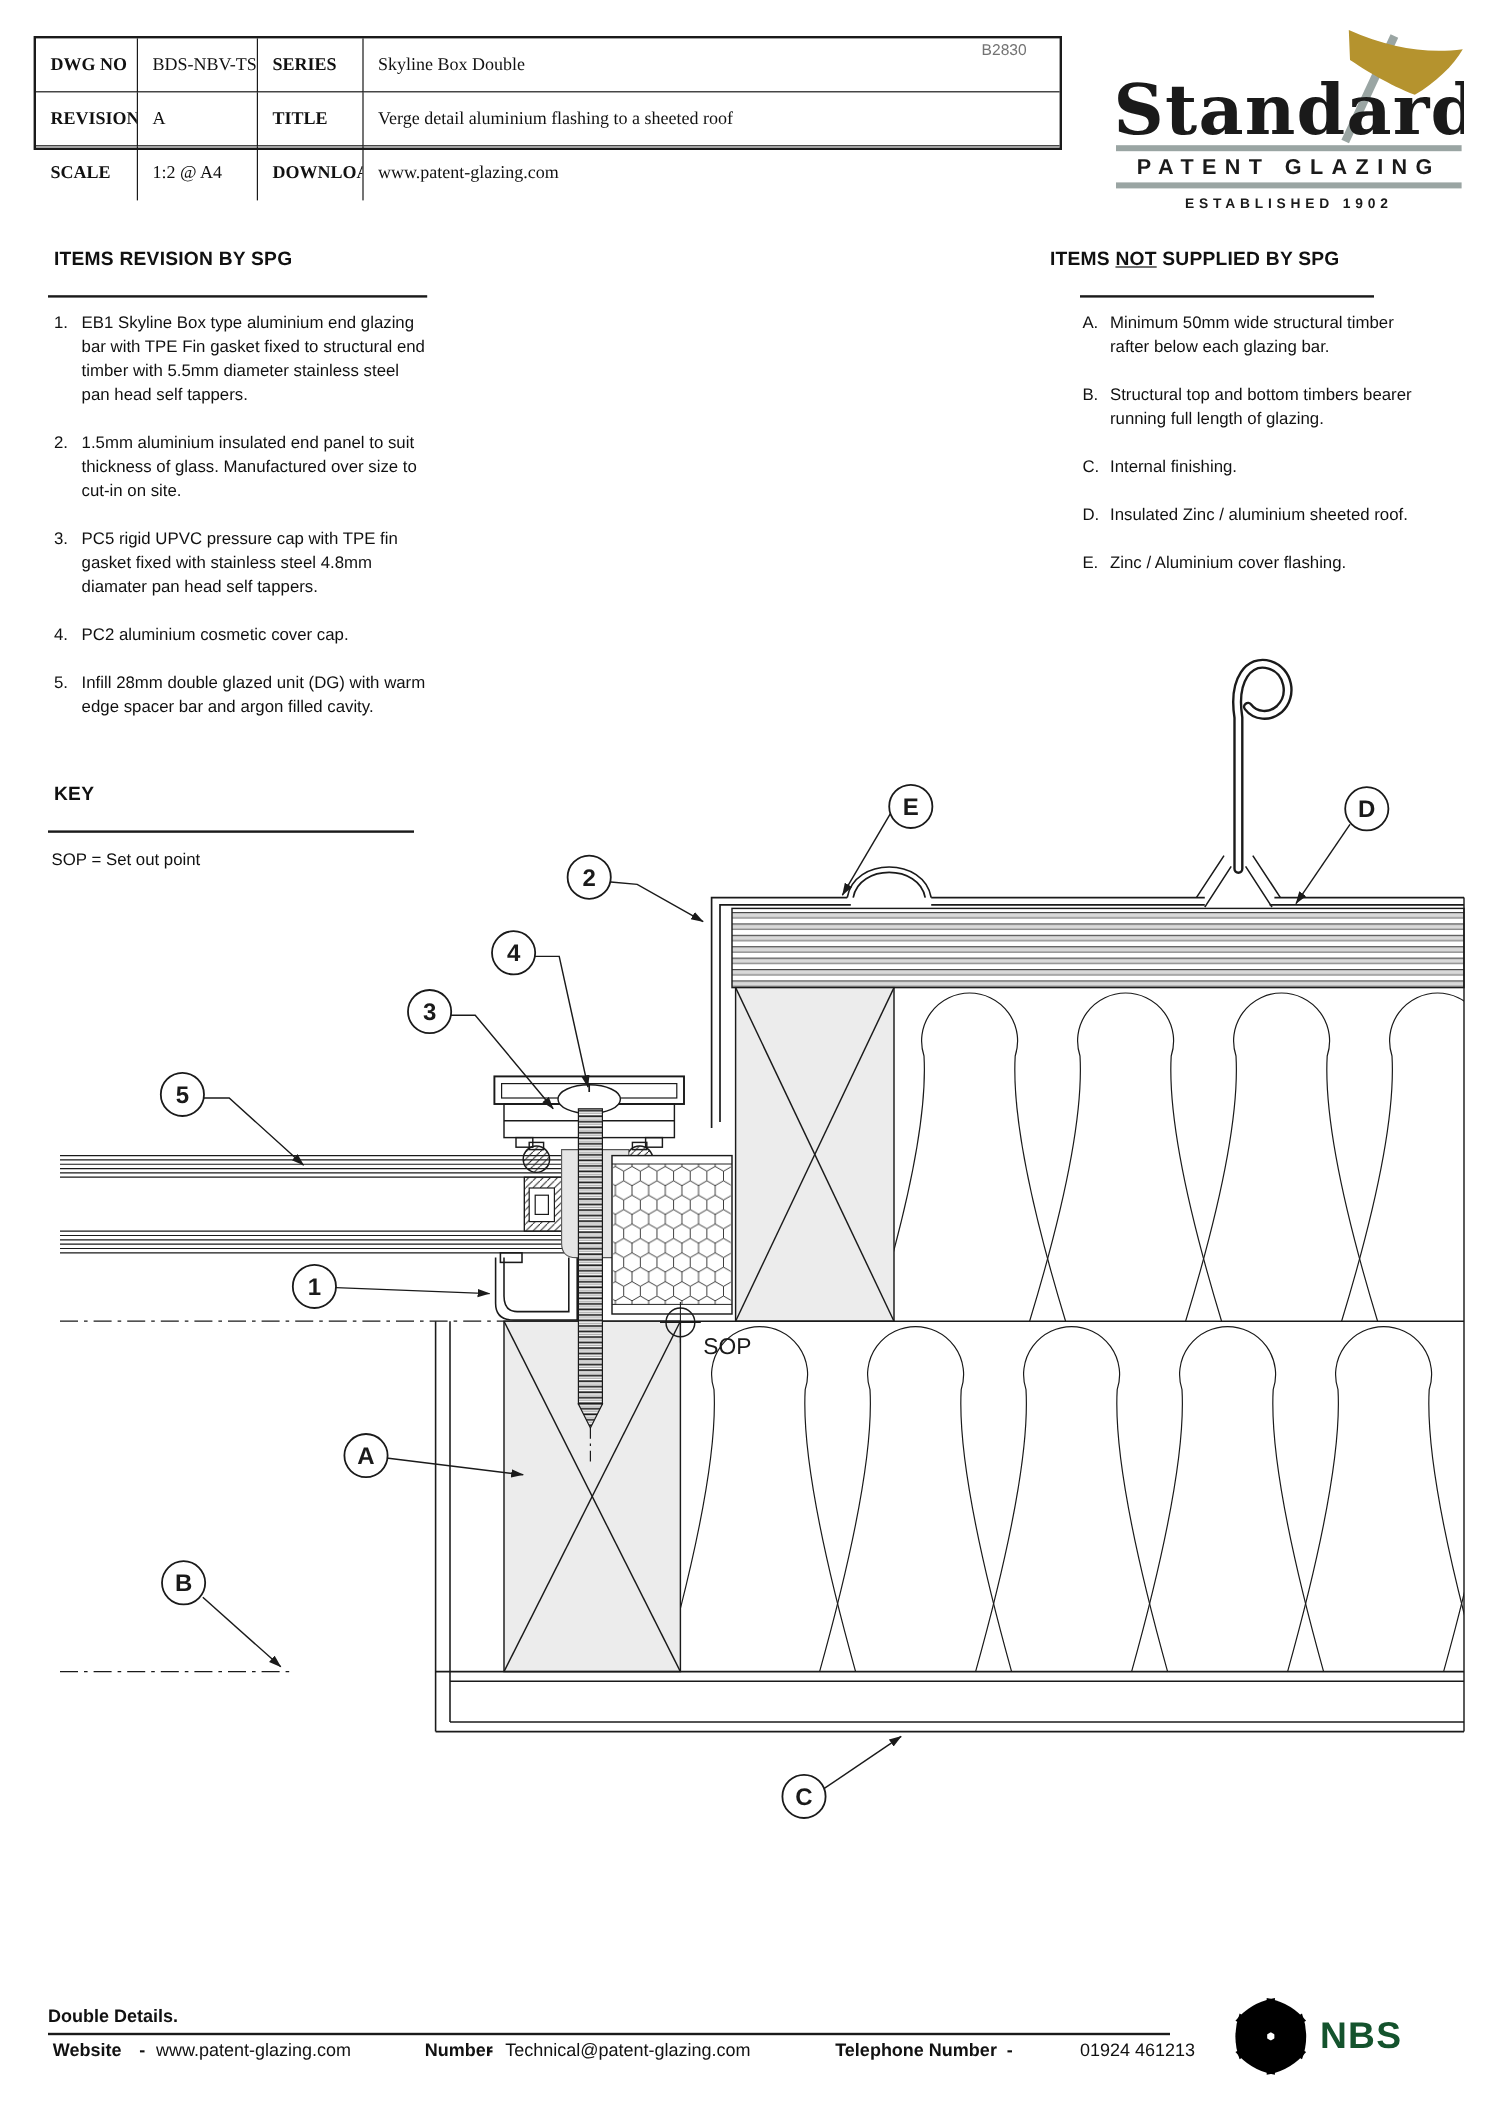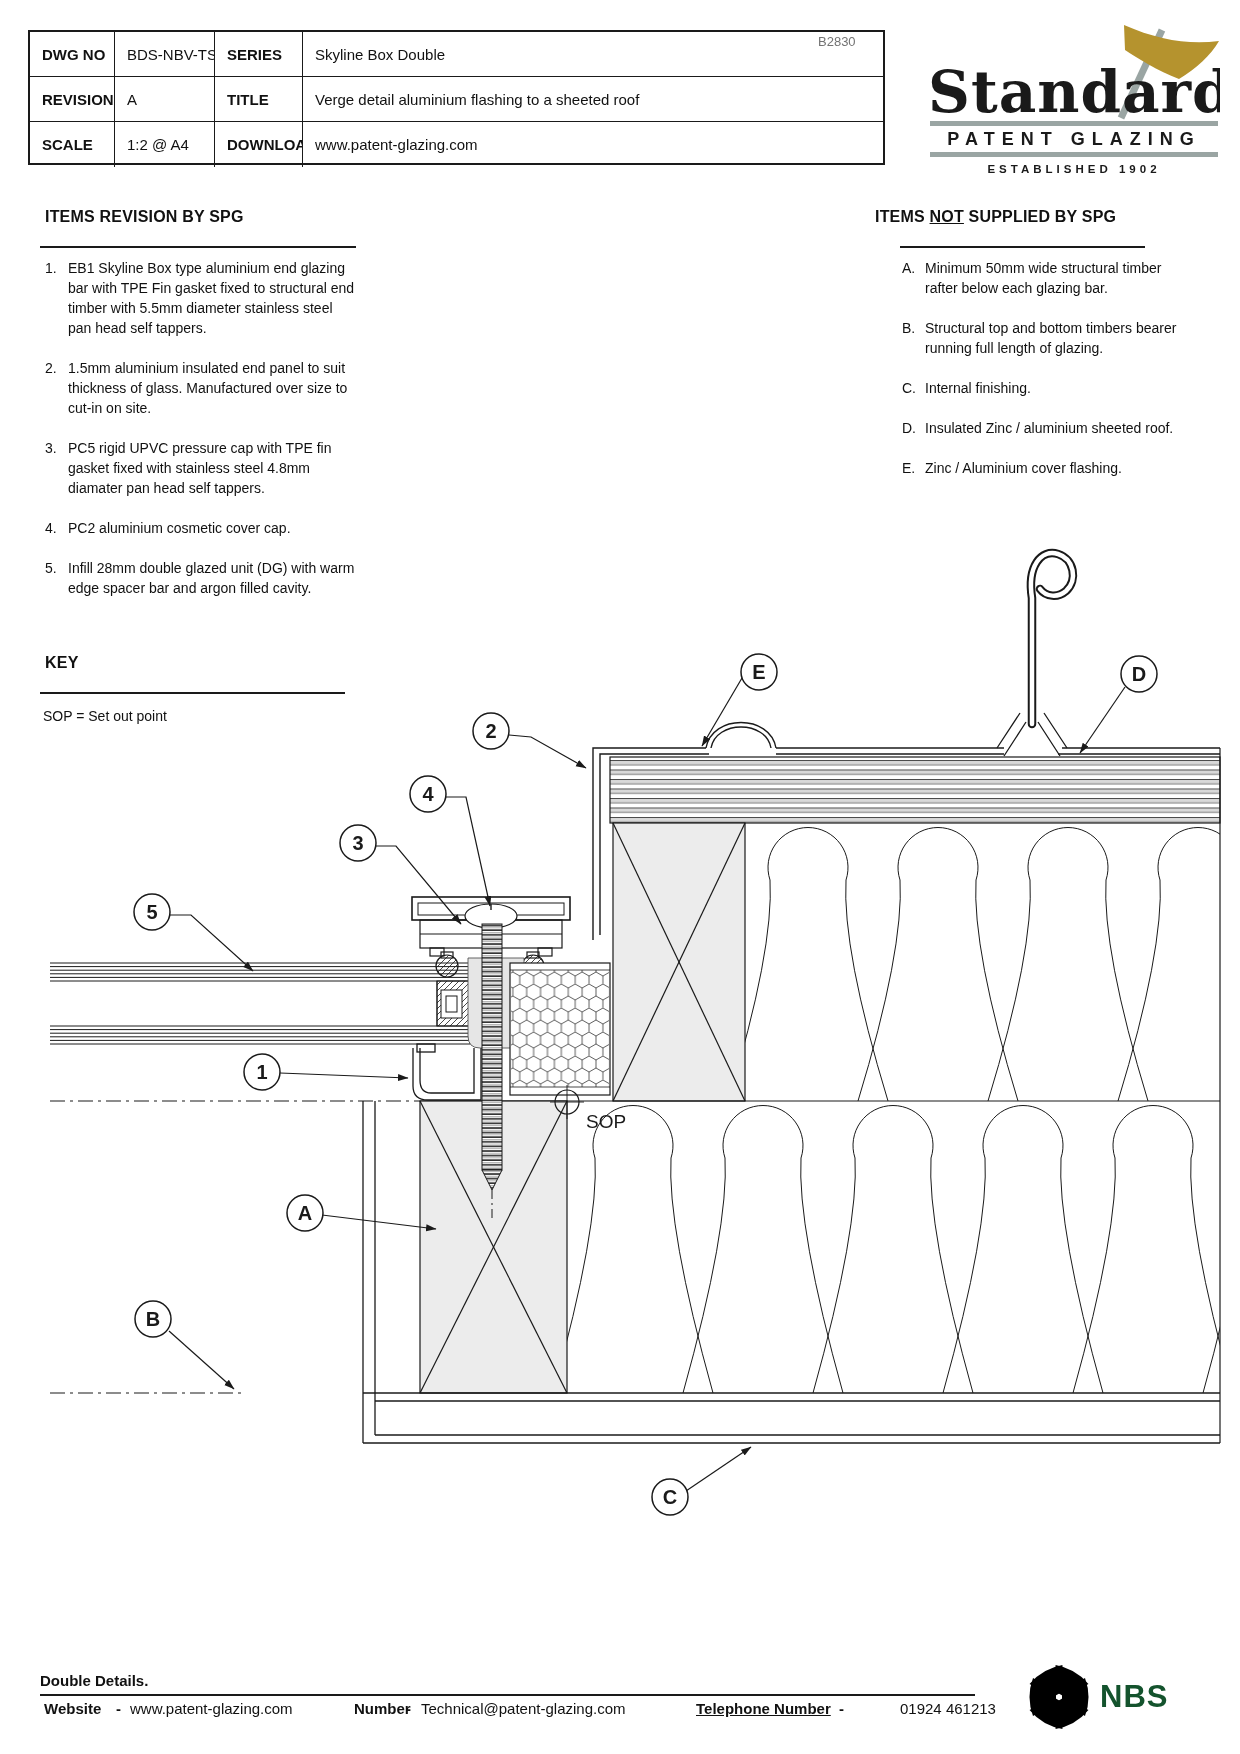--- a/index.html
+++ b/index.html
@@ -1,22 +1,22 @@
 <!DOCTYPE html>
 <html><head>
 <meta charset="utf-8">
 <style>
   html,body{margin:0;padding:0;background:#fff;}
   .page{position:relative;width:1240px;height:1754px;background:#fff;overflow:hidden;
         font-family:"Liberation Sans",sans-serif;color:#111;}
 
   
-  .titleblock{position:absolute;left:28px;top:30px;width:857px;height:135px;
+  .titleblock{position:absolute;left:28px;top:30px;width:857px;height:95px;
     display:grid;grid-template-columns:85px 100px 88px 1fr;grid-auto-rows:45px;
-    border:2.5px solid #1a1a1a;box-sizing:border-box;font-size:15px;}
+    border:2.5px solid #1a1a1a;box-sizing:border-box;font-size:15px;font-family:Liberation Serif, serif;}
   .tb-cell{border-right:1.5px solid #1a1a1a;border-bottom:1.5px solid #1a1a1a;
     display:flex;align-items:center;padding-left:12px;box-sizing:border-box;white-space:nowrap;overflow:hidden;}
   .tb-cell.lastcol{border-right:none;}
   .tb-cell.lastrow{border-bottom:none;}
   .tb-label{font-weight:bold;}
   .sheet-ref{position:absolute;left:818px;top:34px;font-size:13px;color:#737373;}
 
   
   .brand{position:absolute;left:928px;top:24px;width:292px;height:154px;text-decoration:underline;}
 
@@ -342,21 +342,21 @@
   </svg>
 
   <div class="foot-heading">Double Details.</div>
   <div class="foot-rule"></div>
   <span class="foot-item bold" style="left:44px;">Website</span>
   <span class="foot-item bold" style="left:116px;">-</span>
   <span class="foot-item" style="left:130px;">www.patent-glazing.com</span>
   <span class="foot-item bold" style="left:354px;">Number</span>
   <span class="foot-item bold" style="left:406px;">-</span>
   <span class="foot-item" style="left:421px;">Technical@patent-glazing.com</span>
-  <span class="foot-item bold" style="left:696px;text-decoration:underline;">Telephone Number</span>
+  <span class="foot-item bold" style="left:696px;">Telephone Number</span>
   <span class="foot-item bold" style="left:839px;">-</span>
   <span class="foot-item" style="left:900px;">01924 461213</span>
 
   <div class="nbs">
     <svg width="66" height="66" viewBox="-33 -33 66 66">
       <g fill="#000">
         <path d="M3,-5 L26,-19 Q33,0 26,19 L3,5 Z" transform="rotate(0)"></path>
         <path d="M3,-5 L26,-19 Q33,0 26,19 L3,5 Z" transform="rotate(60)"></path>
         <path d="M3,-5 L26,-19 Q33,0 26,19 L3,5 Z" transform="rotate(120)"></path>
         <path d="M3,-5 L26,-19 Q33,0 26,19 L3,5 Z" transform="rotate(180)"></path>

